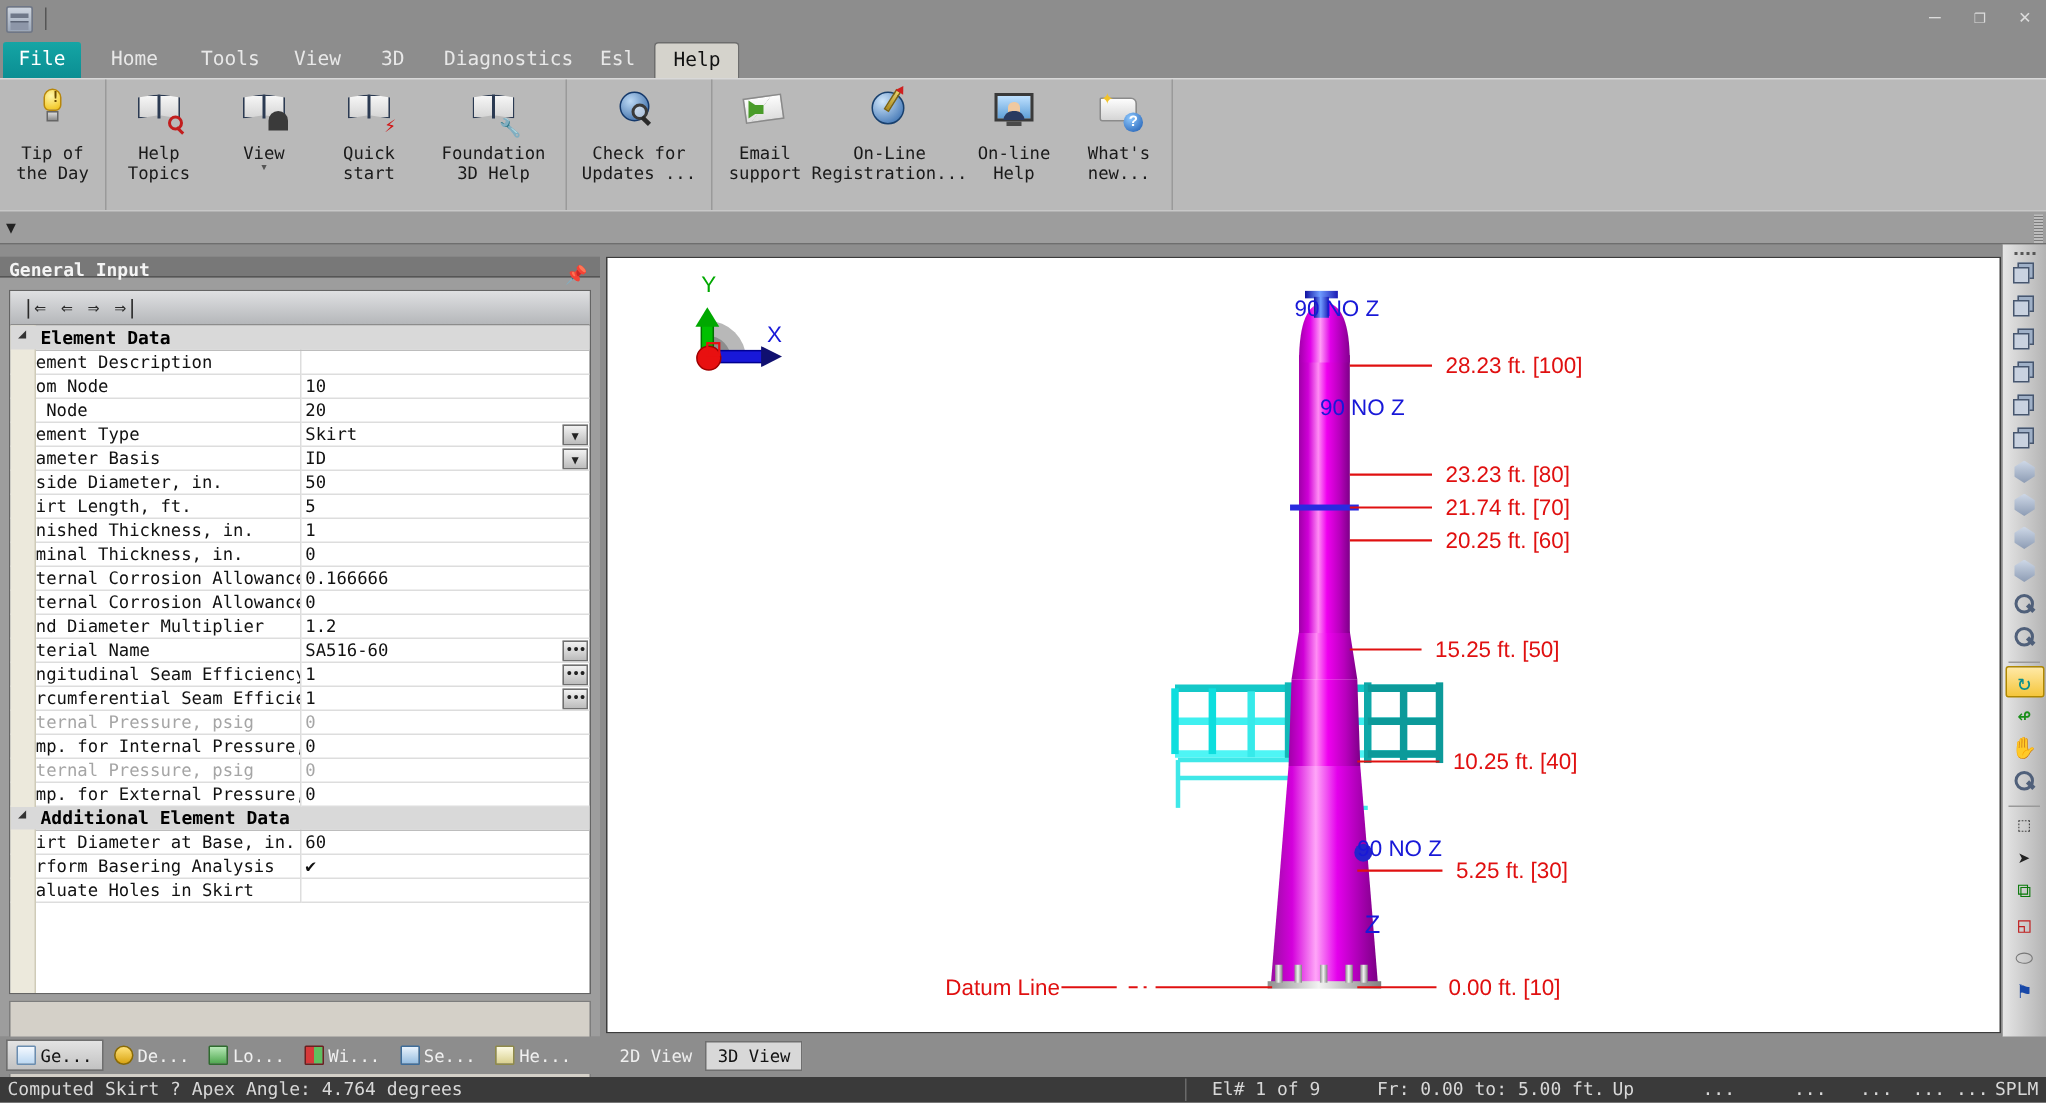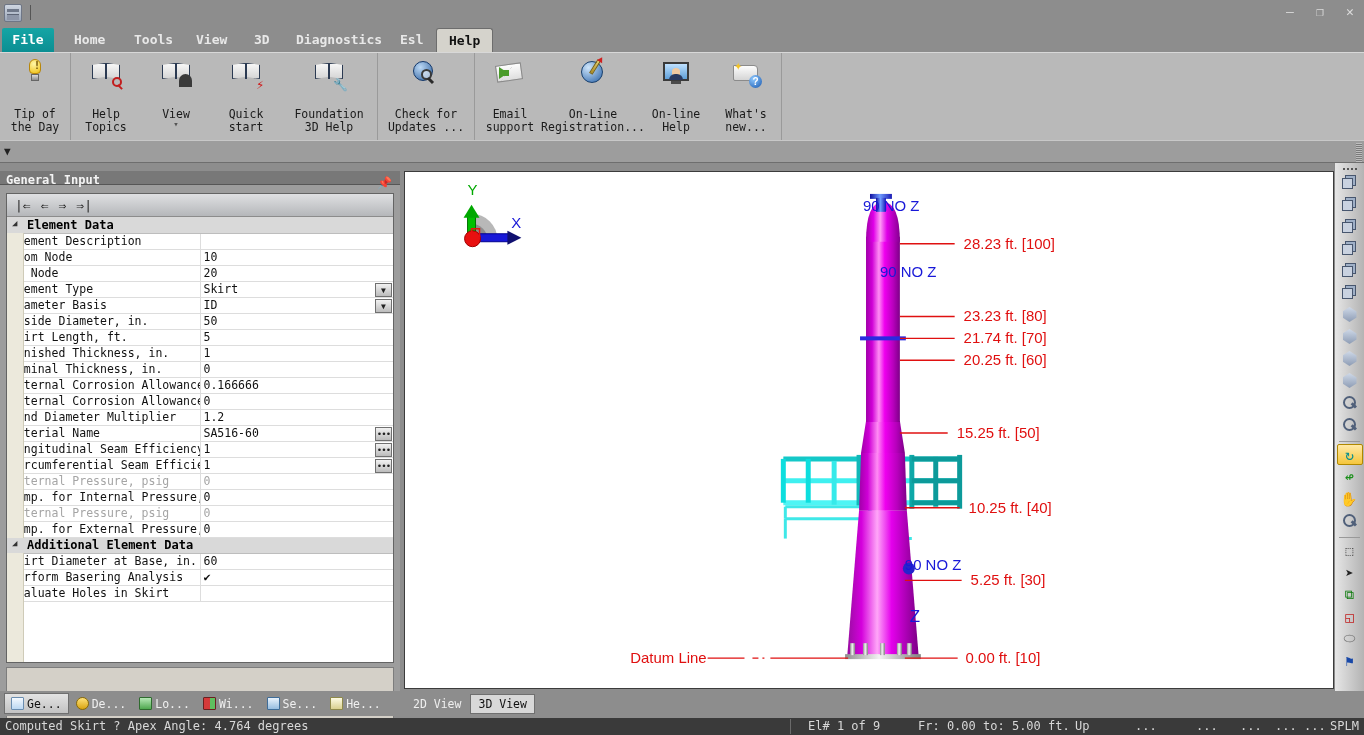--- a/index.html
+++ b/index.html
@@ -41,21 +41,20 @@
 
   
   .tabbar {
     position: absolute; left: 0; top: 27px; width: 1364px; height: 25px;
     background: #8d8d8d;
   }
   .tab {
     position: absolute; top: 1px; height: 40px; line-height: 24px;
     font-size: 13px; color: #e8e8e8; text-align:center; padding: 0 12px;
     cursor: default;
-    font-weight: bold;
   }
   .tab.file { left: 2px; background: linear-gradient(#15a5a5,#047f86); color:#fff; border-radius:2px 2px 0 0; width:52px; padding:0;}
   .tab.active {
     background: #d5d3cc; color: #111; border:1px solid #6d6d6d; border-bottom: none;
     border-radius: 3px 3px 0 0;
   }
   .intergraph-wm {
     position:absolute; right:2px; top:28px; font-family:"Liberation Sans",sans-serif;
     font-size:13px; font-weight:bold; color:#9a9a9a; letter-spacing:-0.5px;
   }
@@ -77,21 +76,21 @@
   }
   .rgroup { height: 88px; border-right: 1px solid #9a9a9a; display:flex; }
   .rbtn {
     width: 56px; height: 86px; display:flex; flex-direction:column; align-items:center;
     padding-top: 6px; cursor: default;
   }
   .rbtn.w70 { width: 70px; }
   .rbtn.w96 { width: 96px; }
   .rbtn .lbl {
     font-size: 11.5px; color: #1a1a1a; text-align:center; line-height: 13px;
-    margin-top: 19px; white-space: pre-line;
+    margin-top: 7px; white-space: pre-line;
   }
   .ico { width: 34px; height: 30px; position: relative; }
 
   
   .ico-bulb .b {
     position:absolute; left:11px; top:0px; width:12px; height:15px; border-radius:6px 6px 4px 4px;
     background: radial-gradient(circle at 40% 30%, #fff6a8, #f0c011);
     border:1px solid #b8870a;
   }
   .ico-bulb .b::after { content:"!"; position:absolute; left:4px; top:0px; font-size:10px; color:#6b4c00; font-weight:bold;}

